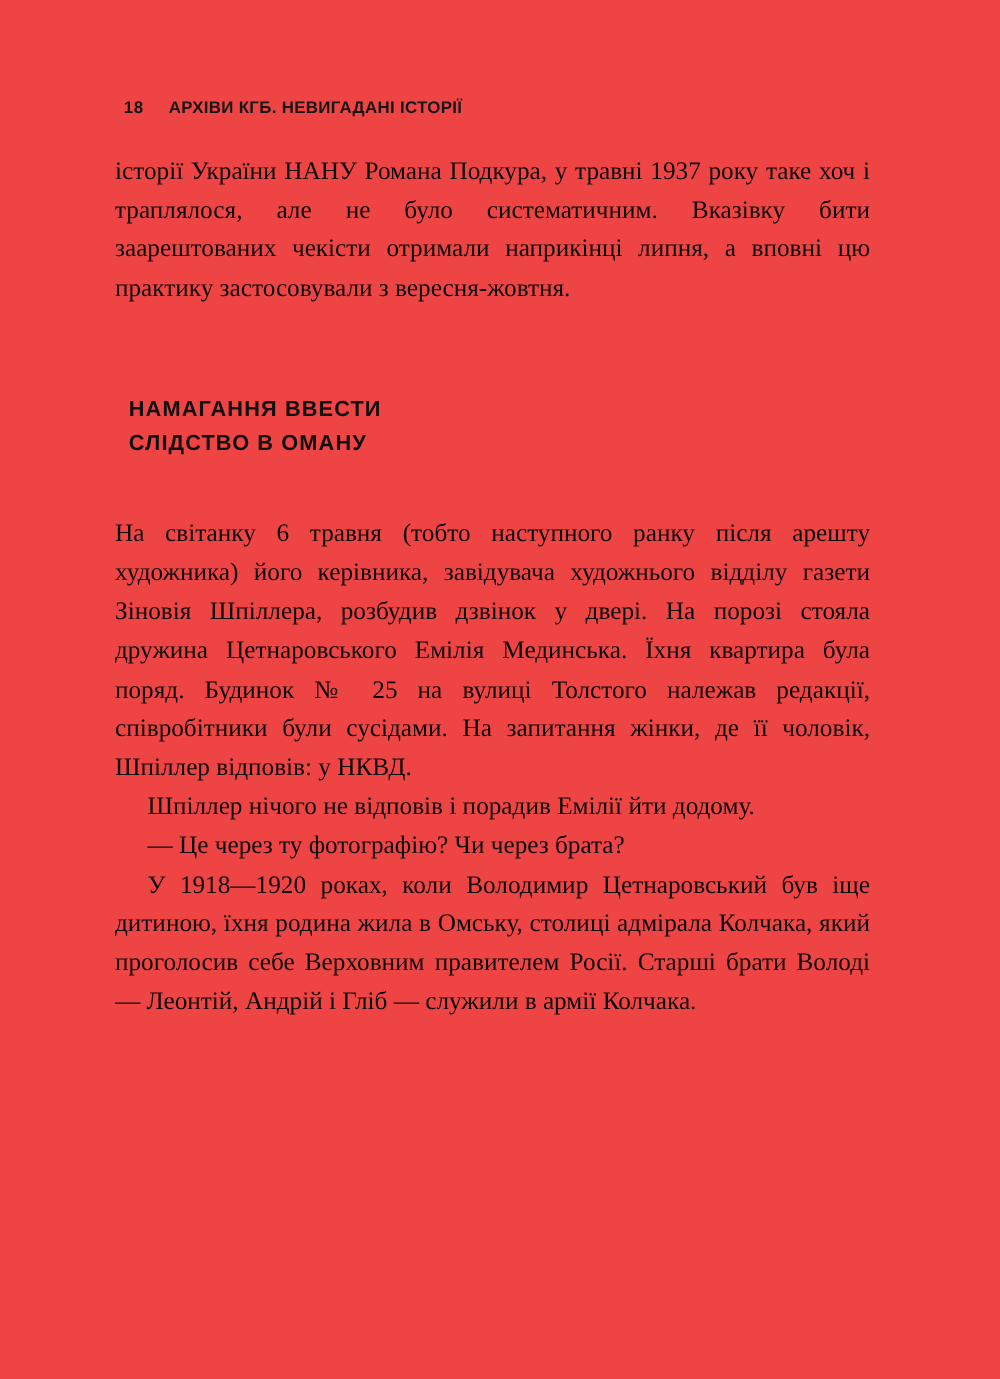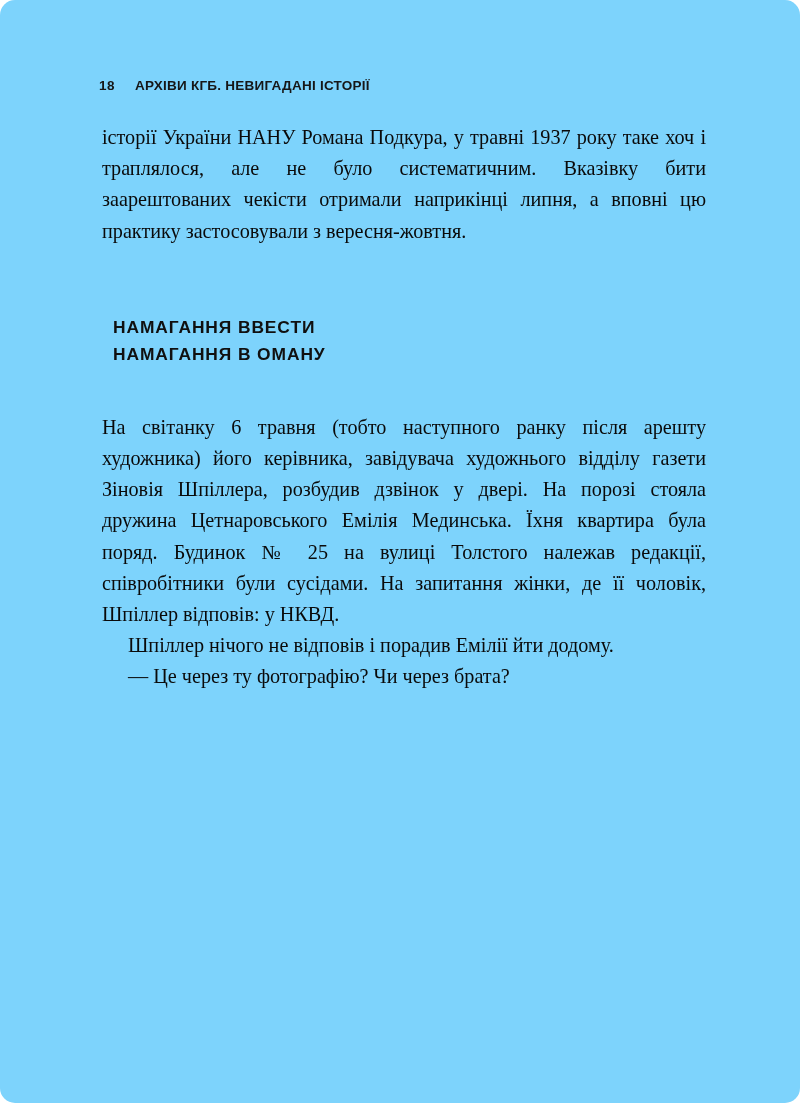--- a/index.html
+++ b/index.html
@@ -14,22 +14,21 @@
     position: relative;
     overflow: hidden;
     font-family: "Liberation Serif", "DejaVu Serif", serif;
     color: #000000;
     -webkit-font-smoothing: antialiased;
   }
 
   .page {
     position: absolute;
     inset: 0;
-    background: #7dd3fc;
-    border-radius: 15px;
+    background: #ef4444;
   }
 
   
   .running-head {
     position: absolute;
     left: 99px;
     top: 78px;
     width: 604px;
     display: flex;
     align-items: baseline;
@@ -44,21 +43,21 @@
     margin-right: 20px;
     letter-spacing: 0.5px;
   }
   .running-head .rh-title {
     letter-spacing: 0.25px;
   }
 
   
   .column {
     position: absolute;
-    left: 102px;
+    left: 92px;
     top: 122px;
     width: 604px;
   }
 
   p.para {
     margin: 0;
     padding: 0;
     font-size: 20.2px;
     line-height: 31.2px;
     text-align: justify;
@@ -105,28 +104,29 @@
 
   <div class="column">
 
     <p class="para">історії України НАНУ Романа Подкура, у травні 1937 року таке хоч і траплялося, але не було систематичним. Вказівку бити заарештованих чекісти отримали наприкінці липня, а вповні цю практику застосовували з вересня-жовтня.</p>
 
 
     <div class="block-gap-after-first"></div>
 
     <h2 class="section-heading">
       <span class="hl">НАМАГАННЯ ВВЕСТИ</span>
-      <span class="hl">НАМАГАННЯ В ОМАНУ</span>
+      <span class="hl">СЛІДСТВО В ОМАНУ</span>
     </h2>
 
     <div class="block-gap-after-heading"></div>
 
     <p class="para">На світанку 6 травня (тобто наступного ранку після арешту художника) його керівника, завідувача художнього відділу газети Зіновія Шпіллера, розбудив дзвінок у двері. На порозі стояла дружина Цетнаровського Емілія Мединська. Їхня квартира була поряд. Будинок № 25 на вулиці Толстого належав редакції, співробітники були сусідами. На запитання жінки, де її чоловік, Шпіллер відповів: у НКВД.</p>
 
     <p class="para indent">Шпіллер нічого не відповів і порадив Емілії йти додому.</p>
 
     <p class="para indent">— Це через ту фотографію? Чи через брата?</p>
 
 
+    <p class="para indent">У 1918—1920 роках, коли Володимир Цетнаровський був іще дитиною, їхня родина жила в Омську, столиці адмірала Колчака, який проголосив себе Верховним правителем Росії. Старші брати Володі — Леонтій, Андрій і Гліб — служили в армії Колчака.</p>
 
 
   </div>
 </div>
 
 </body></html>

